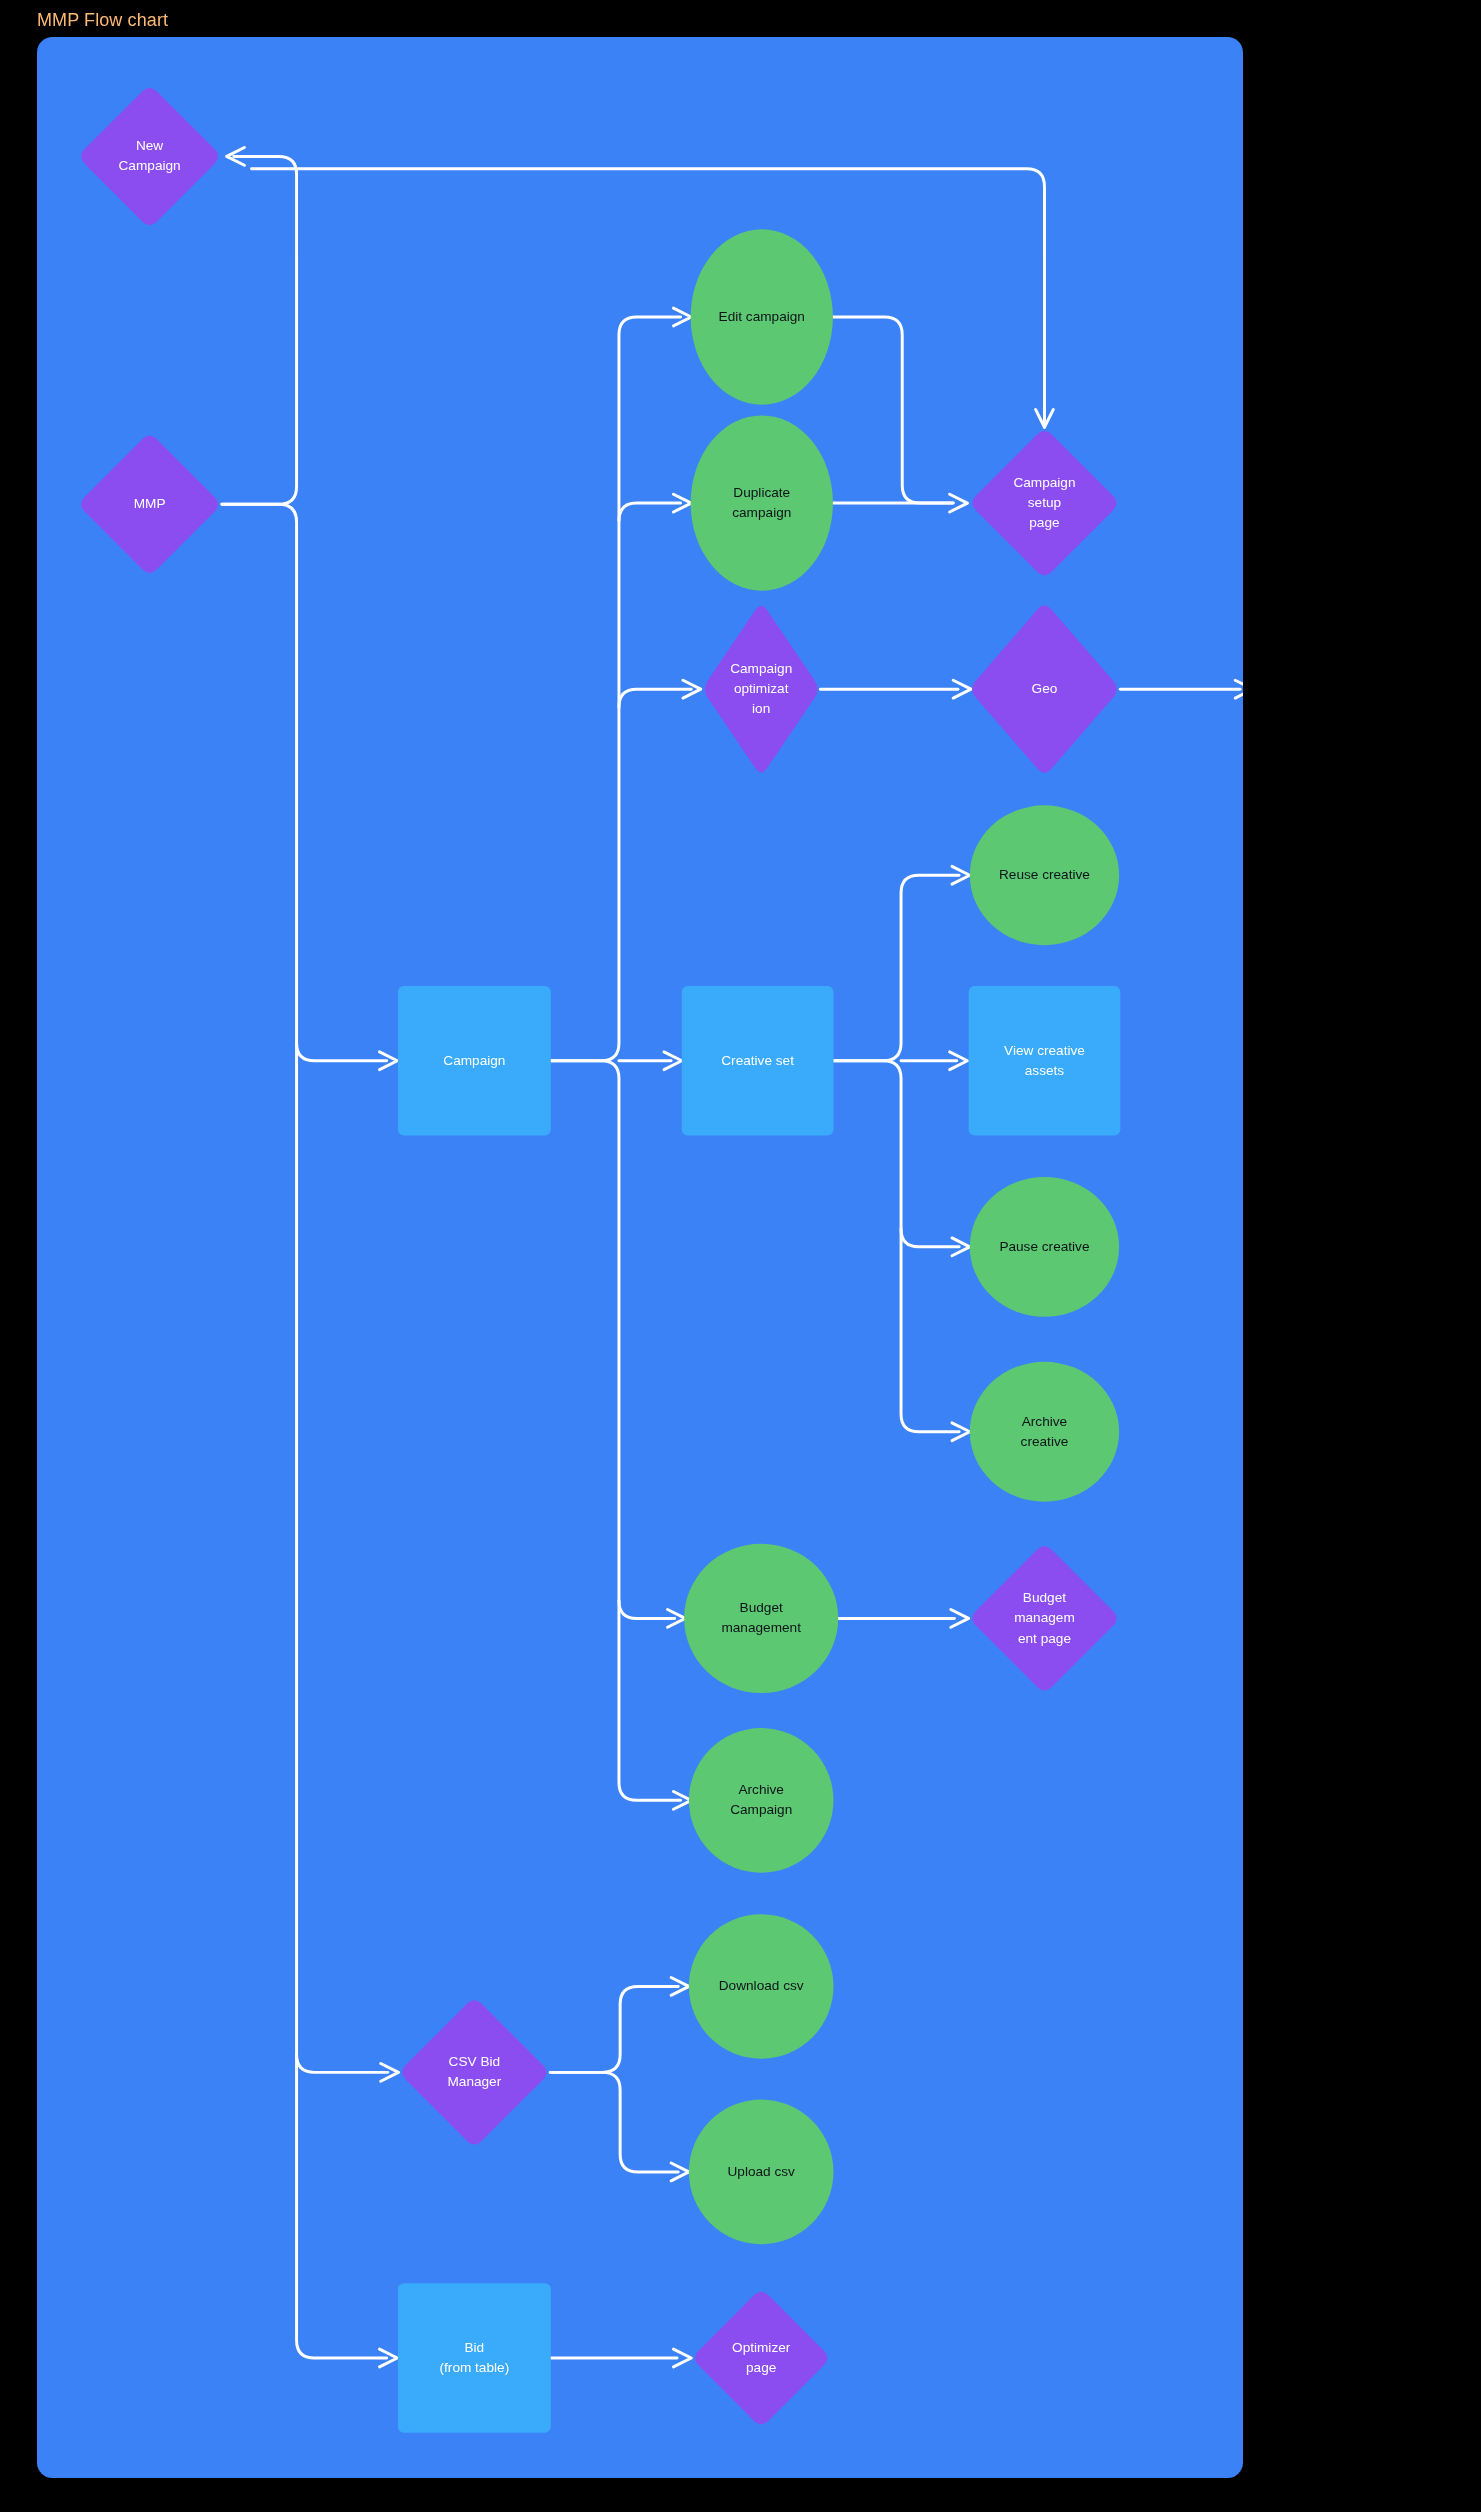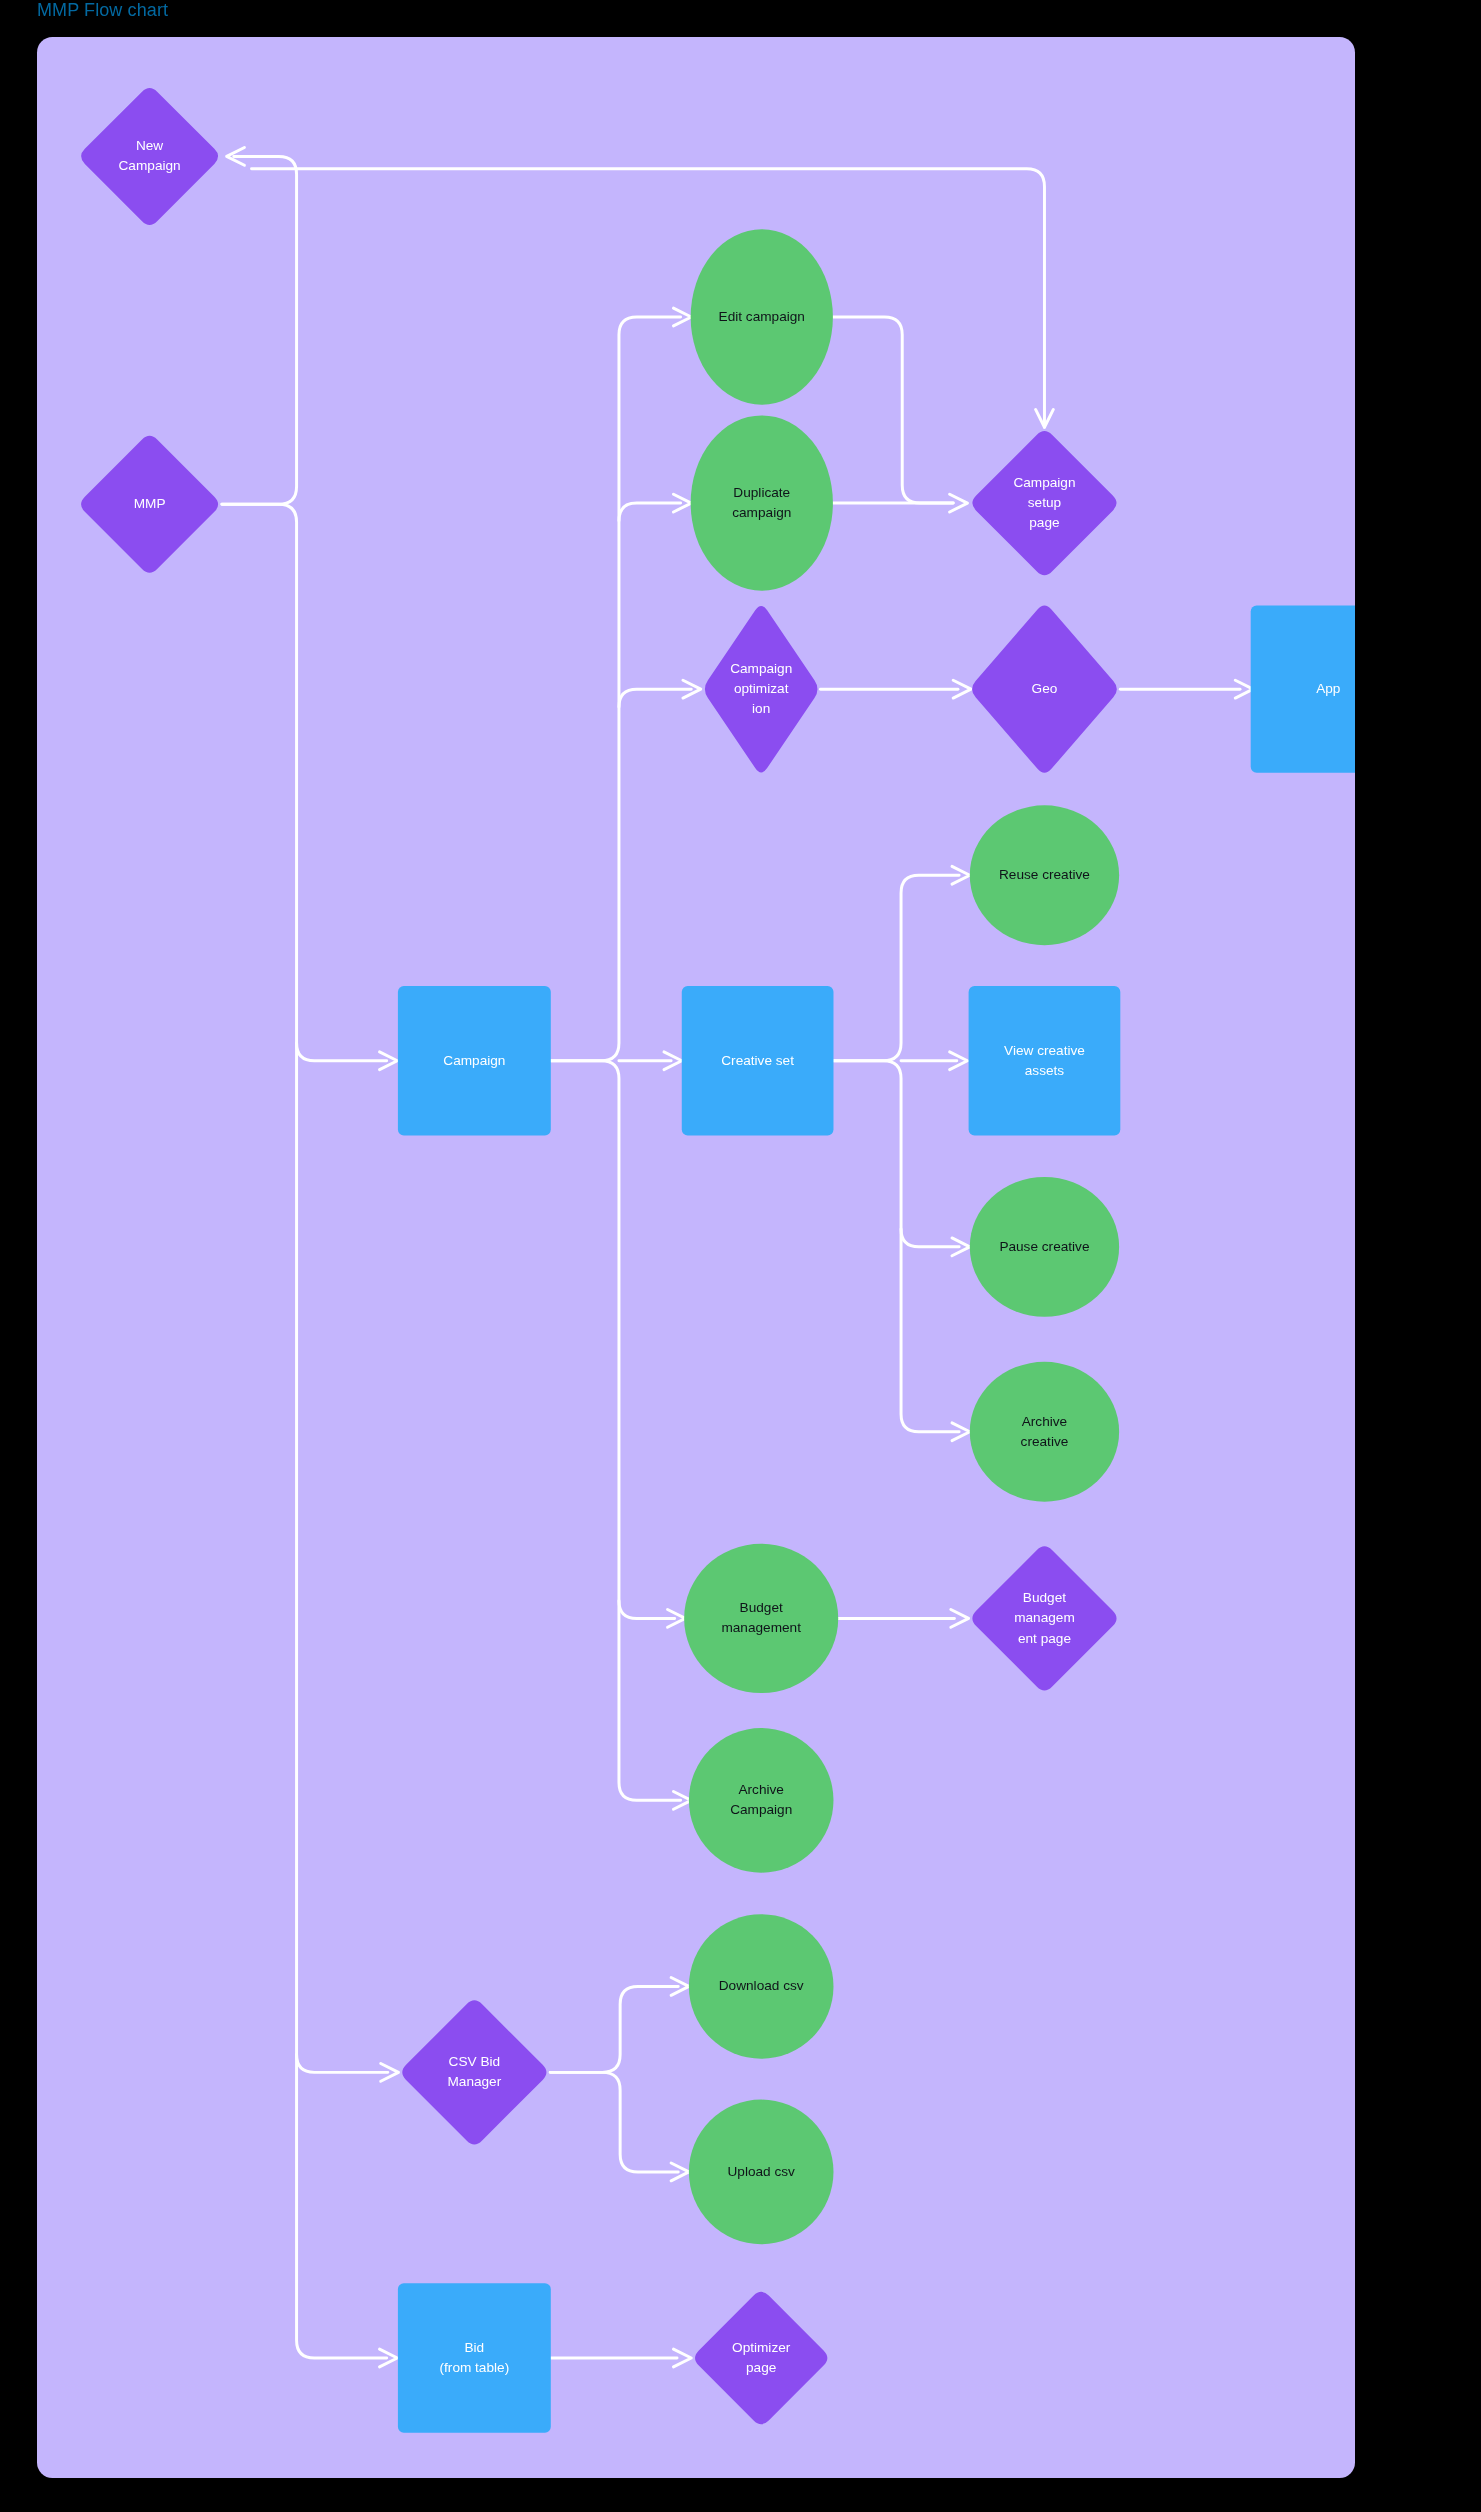--- a/index.html
+++ b/index.html
@@ -5,31 +5,31 @@
   * { box-sizing: border-box; }
   html, body {
     margin: 0; padding: 0;
     background: #000000;
     width: 1482px; height: 2512px;
     overflow: hidden;
     font-family: "Liberation Sans", sans-serif;
   }
   #page-title {
     position: absolute;
-    left: 37px; top: 0;
-    color: #0369a1;
+    left: 37px; top: 10px;
+    color: #fdba74;
     font-size: 18px;
     letter-spacing: 0.1px;
     font-family: "Liberation Sans", sans-serif;
   }
   #canvas-card {
     position: absolute;
     left: 37px; top: 37px;
-    width: 1318px; height: 2441px;
-    background: #c4b5fd;
+    width: 1206px; height: 2441px;
+    background: #3b82f6;
     border-radius: 15.4px;
     overflow: hidden;
   }
   svg#flow { display: block; width: 1414px; height: 2441px; }
   .edge { fill: none; stroke: #ffffff; stroke-width: 5; stroke-linecap: round; stroke-linejoin: round; }
   .arrowhead { fill: none; stroke: #ffffff; stroke-width: 5; stroke-linecap: round; stroke-linejoin: round; }
   .node-shape-diamond { fill: #8b4df0; }
   .node-shape-circle  { fill: #5cc872; }
   .node-shape-rect    { fill: #3aabfa; }
   .label { font-family: "Liberation Sans", sans-serif; font-size: 23px; text-anchor: middle; dominant-baseline: middle; }

